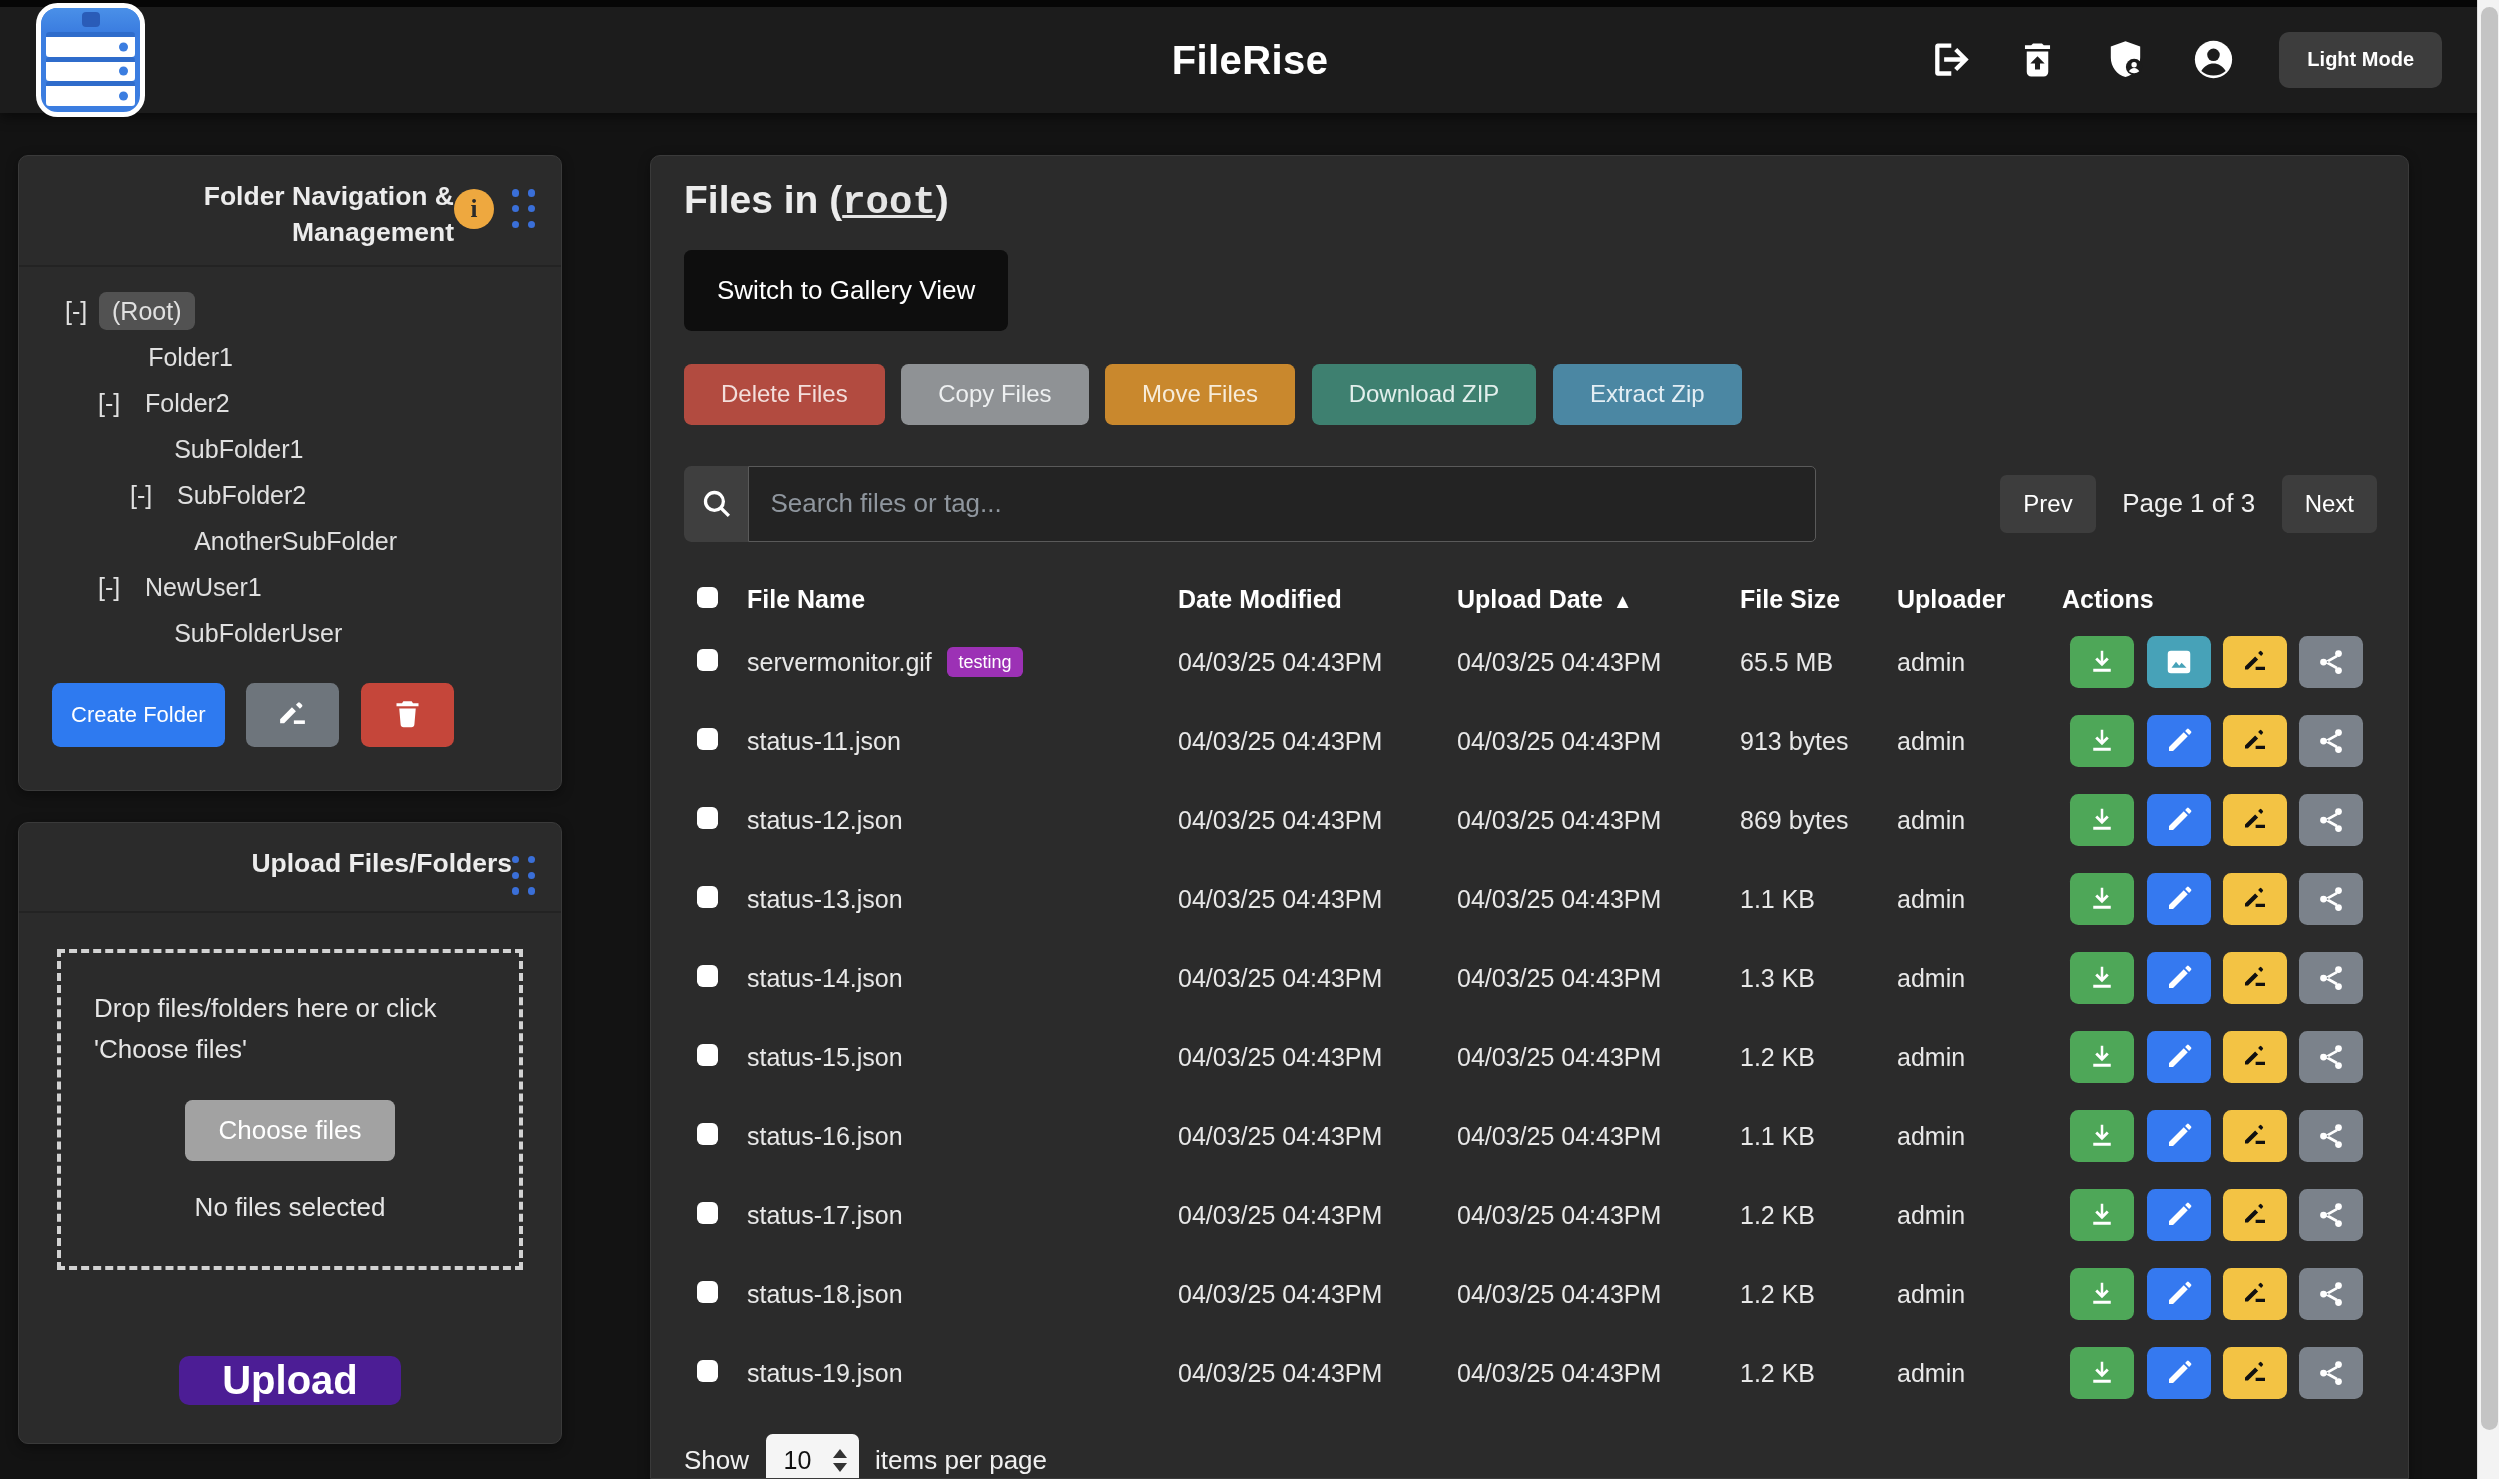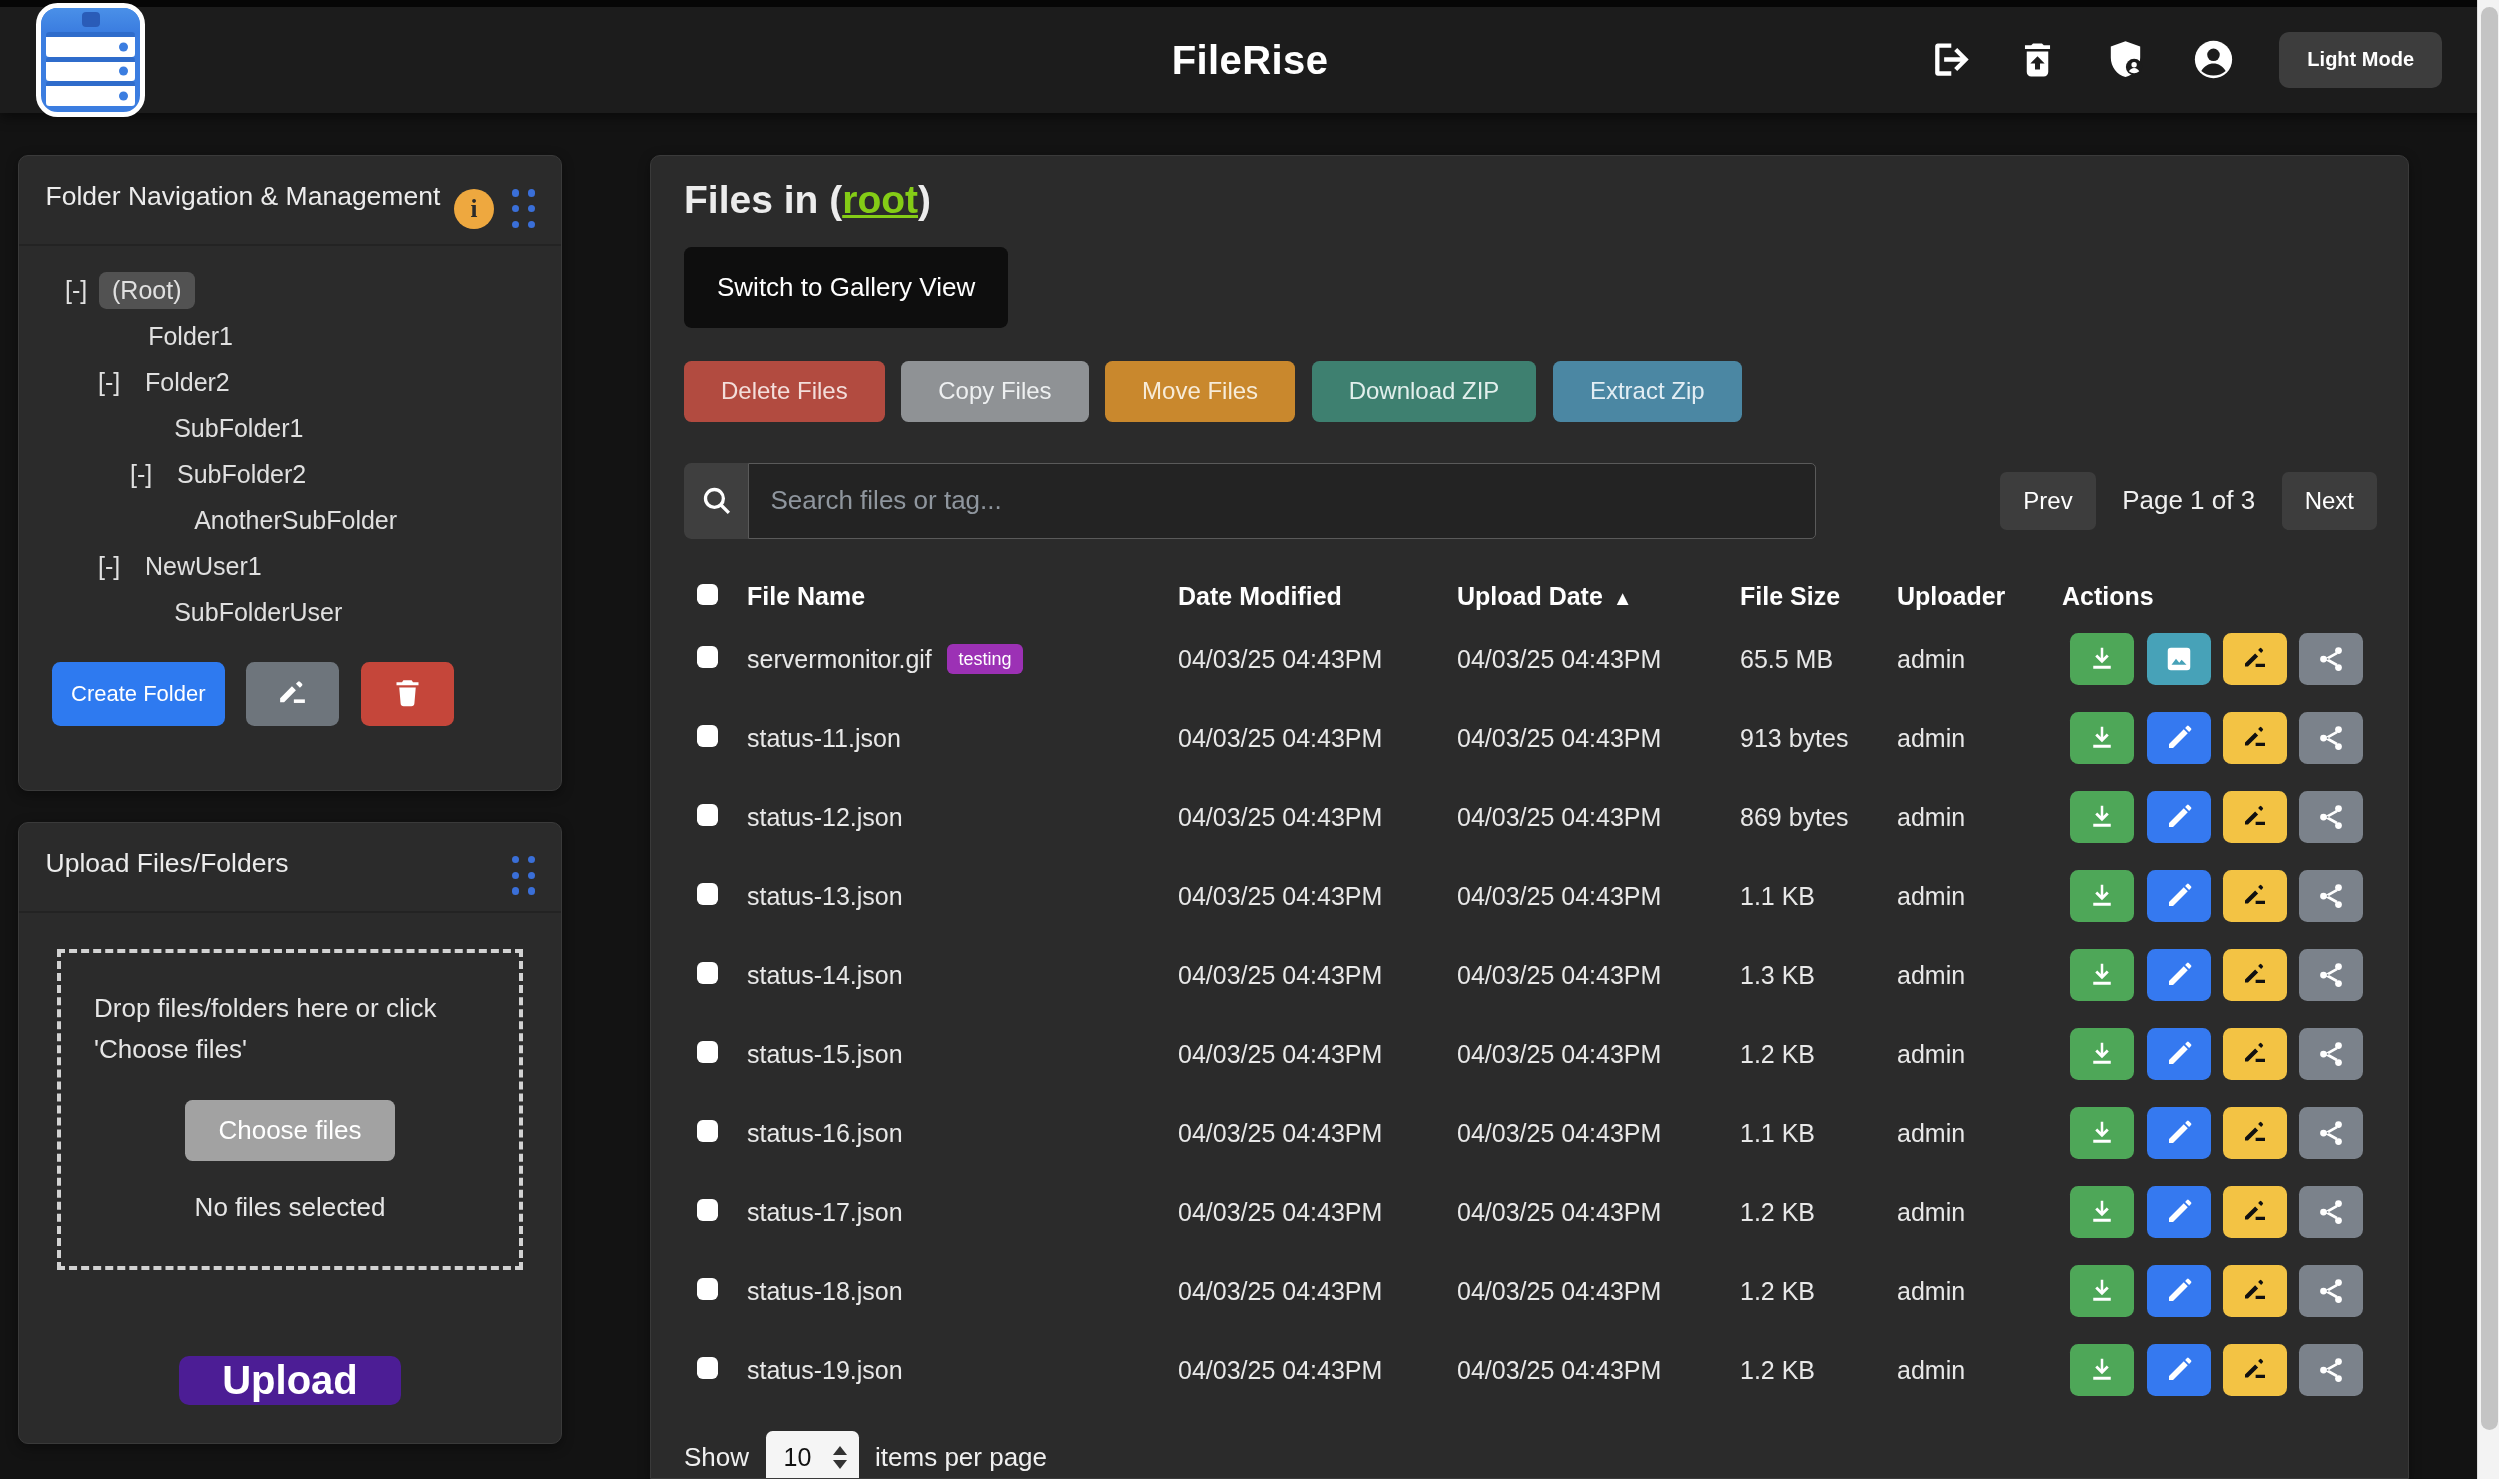--- a/index.html
+++ b/index.html
@@ -44,21 +44,21 @@
 
   
   .card {
     position:absolute; background:#2b2b2b; border:1.7px solid #3a3a3a;
     border-radius:10px; box-shadow:0 3.3px 11.6px rgba(0,0,0,.35);
   }
   .card-head {
     display:flex; align-items:flex-start; padding:21.5px 25px 15px 26.5px;
     border-bottom:2.5px solid #232323;
   }
-  .card-title { font-size:26.5px; font-weight:normal; color:#ececec; line-height:36px; flex:1; }
+  .card-title { font-size:26.5px; font-weight:bold; color:#ececec; line-height:36px; flex:1;text-align:right; }
   .head-tools { display:flex; align-items:center; gap:18px; margin-top:11.6px; }
   .info-badge {
     width:40px; height:40px; border-radius:50%; background:#eea83f;
     color:#2b2b2b; font-weight:bold; font-size:25px;
     display:flex; align-items:center; justify-content:center; cursor:pointer;
     font-family:"Liberation Serif", serif;
   }
   .drag-dots { display:grid; grid-template-columns:repeat(2,8.3px); grid-auto-rows:8.3px; gap:7.4px; cursor:grab; }
   .drag-dots i { width:7.4px; height:7.4px; border-radius:50%; background:#3a6fd8; display:block; }
 
@@ -97,21 +97,21 @@
   .upload-btn {
     display:block; margin:86px auto 0 auto; background:#4c1d95;
     font-size:40px; font-weight:bold; padding:2px 43px; border-radius:10px;
   }
 
   
   #main-card { left:650px; top:155px; width:1759px; height:1324px; border-radius:10px 10px 0 0; overflow:hidden; }
   .main-inner { padding:21.5px 31px 0 33px; }
   .files-title { font-size:39px; font-weight:bold; color:#ececec; }
   .files-title .paren { color:#ececec; }
-  .root-link { color:#84cc16; text-decoration:underline; cursor:pointer; }
+  .root-link { color:#e5e5e5; text-decoration:underline; cursor:pointer;font-family:Liberation Mono, monospace; }
   .gallery-btn {
     margin-top:25px; background:#0e0e0e; color:#fff; font-size:26px;
     padding:25px 33px; border-radius:7.4px;
   }
   .toolbar { display:flex; gap:16.5px; margin-top:33px; }
   .toolbar .btn { height:61px; padding:0 37px; font-size:24px; border-radius:7.4px; }
   .tb-delete { background:#b24b40; color:#f3dedb; }
   .tb-copy { background:#8f9295; color:#eef0f1; }
   .tb-move { background:#c9882d; color:#f7ecd9; }
   .tb-zip { background:#3e8070; color:#e2efec; }

